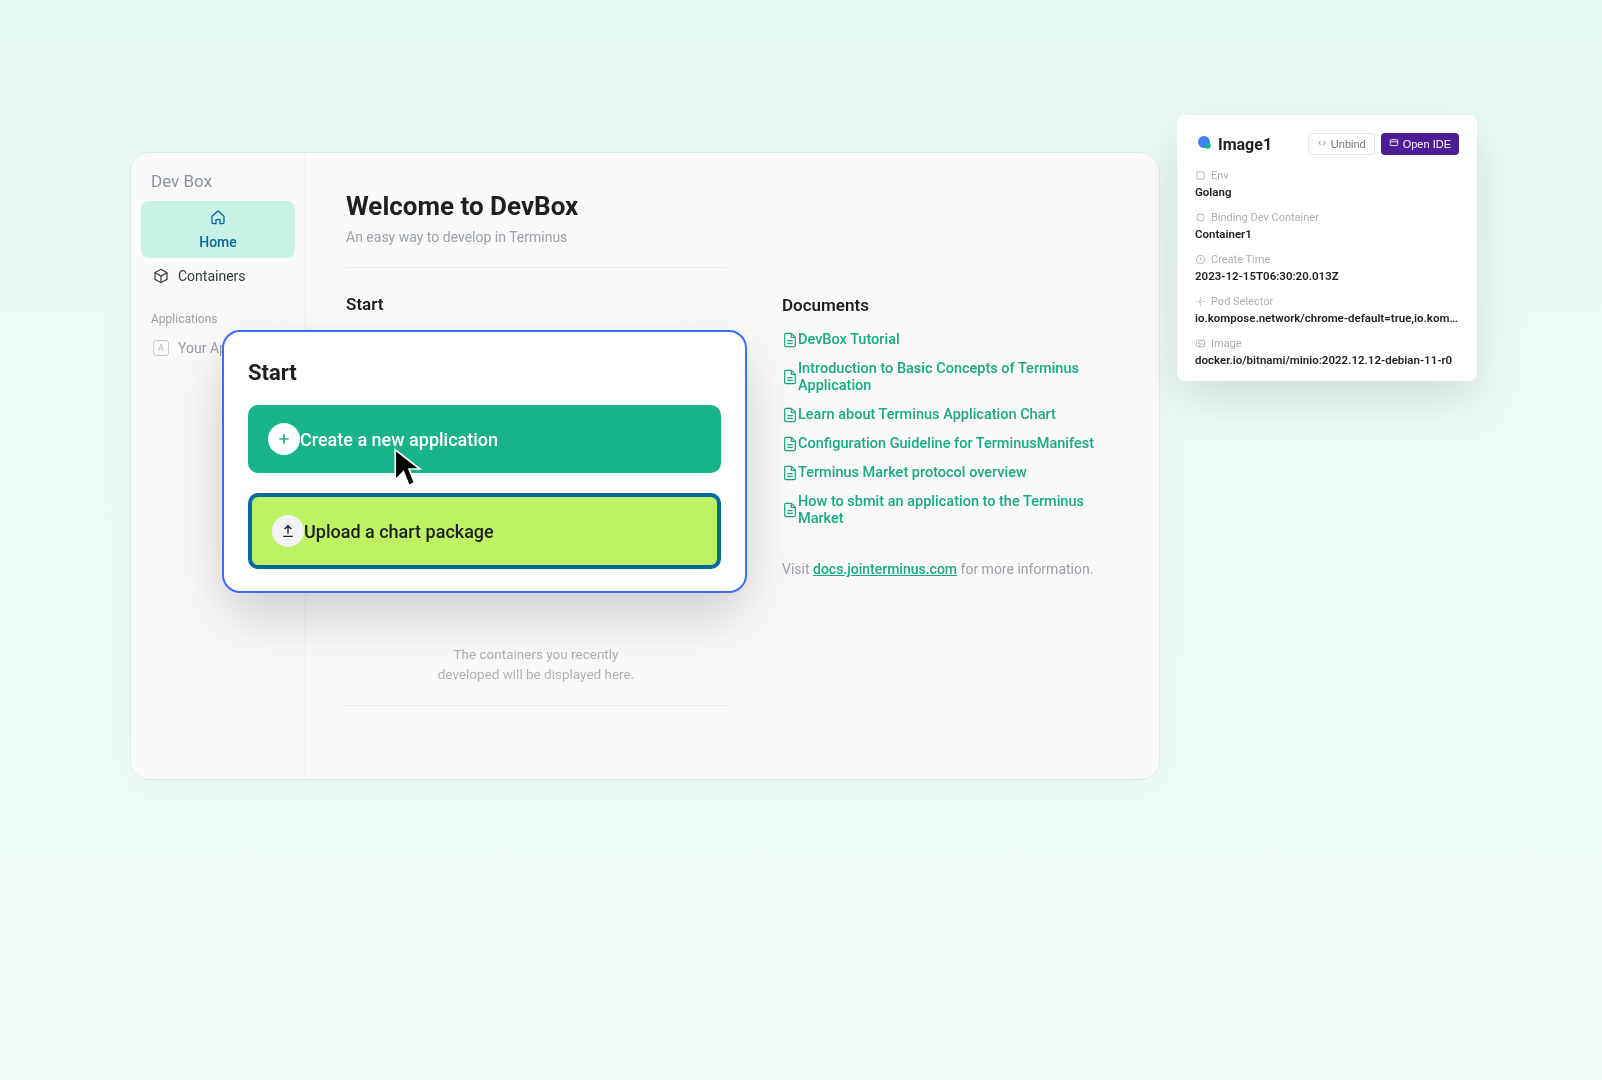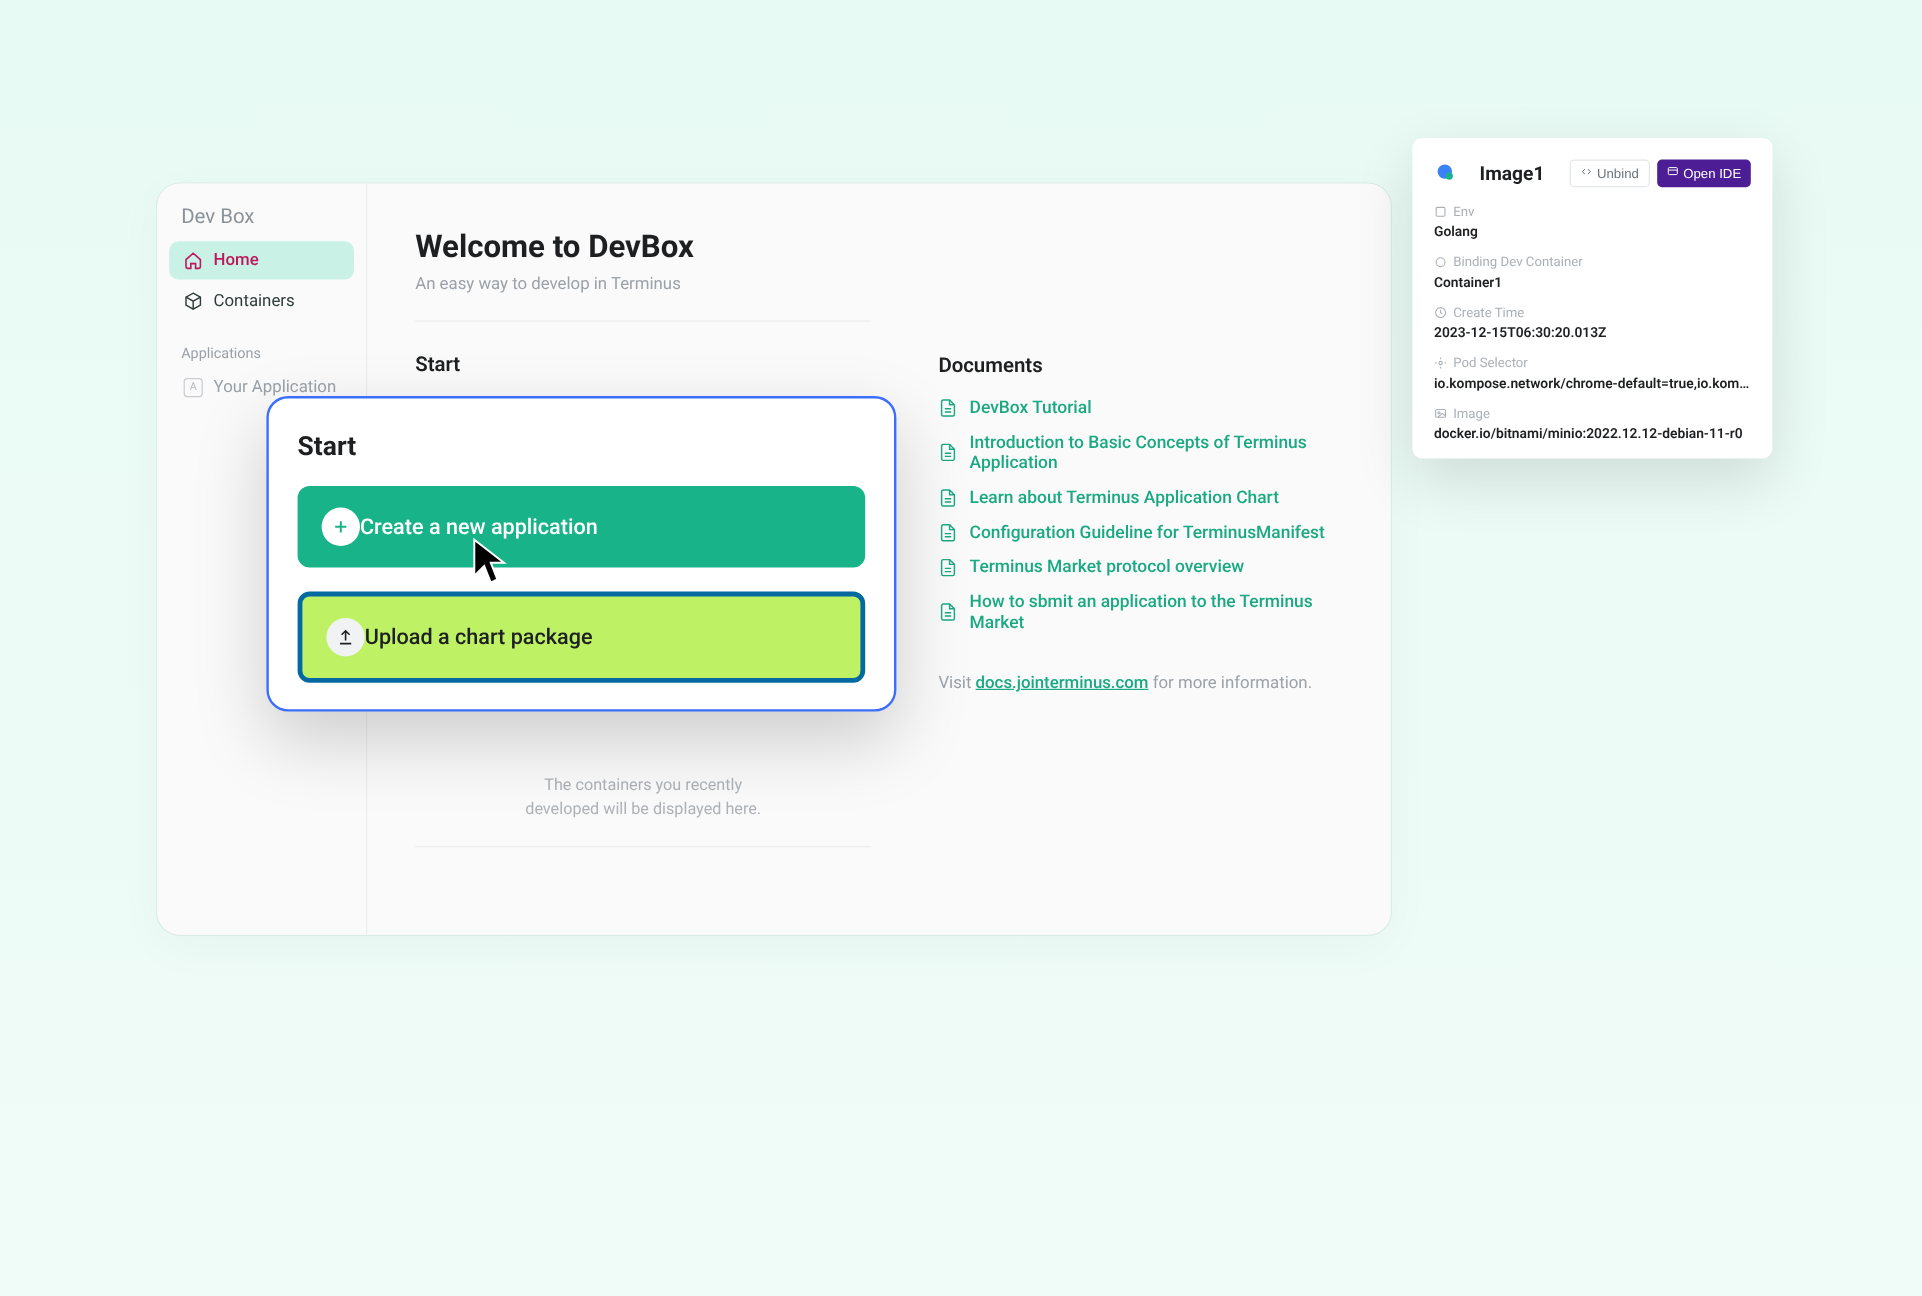--- a/index.html
+++ b/index.html
@@ -45,22 +45,23 @@
     gap: 9px;
     padding: 8px 12px;
     border-radius: 8px;
     font-size: 14px;
     color: #2f3b3a;
     cursor: pointer;
     margin-bottom: 2px;
   }
   .side-item.active {
     background: #c9f1e5;
-    color: #be185d;
+    color: #0369a1;
     font-weight: 500;
+    flex-direction: column;
   }
   .side-icon { width: 16px; height: 16px; display:flex; align-items:center; justify-content:center; }
   .side-icon svg { stroke: currentColor; }
   .section-label {
     font-size: 12px;
     color: #9aa1a8;
     padding: 18px 10px 6px;
   }
   .side-item.muted { color: #9aa1a8; }
   .app-badge {
@@ -98,21 +99,20 @@
     color: #aeb2b7;
     line-height: 1.5;
     padding: 0 30px 20px;
     border-bottom: 1px solid #ececee;
   }
 
   
   .doc-item {
     display: flex;
     align-items: center;
-    gap: 10px;
     font-size: 14.5px;
     color: #1aa982;
     font-weight: 500;
     padding: 6px 0;
     cursor: pointer;
   }
   .doc-icon { width:16px; height:16px; flex:none; }
   .more-info {
     margin-top: 28px;
     font-size: 14px;
@@ -179,21 +179,21 @@
     box-shadow: 0 18px 50px rgba(0,0,0,0.12);
     z-index: 40;
     padding: 18px 18px 14px;
     font-size: 12px;
   }
   .detail-head {
     display: flex; align-items: center; justify-content: space-between;
     margin-bottom: 14px;
   }
   .detail-title {
-    display: flex; align-items: center; gap: 20px;
+    display: flex; align-items: center; gap: 5px;
     font-size: 16px; font-weight: 700; color:#1d1f21;
   }
   .detail-actions { display:flex; gap:6px; }
   .btn-ghost {
     font-size: 11px; padding: 4px 8px; border:1px solid #e3e6ea;
     border-radius: 4px; color:#6e757c; background:#fff; cursor:pointer;
     display:flex; align-items:center; gap:4px;
   }
   .btn-solid {
     font-size: 11px; padding: 4px 8px; border:none;

